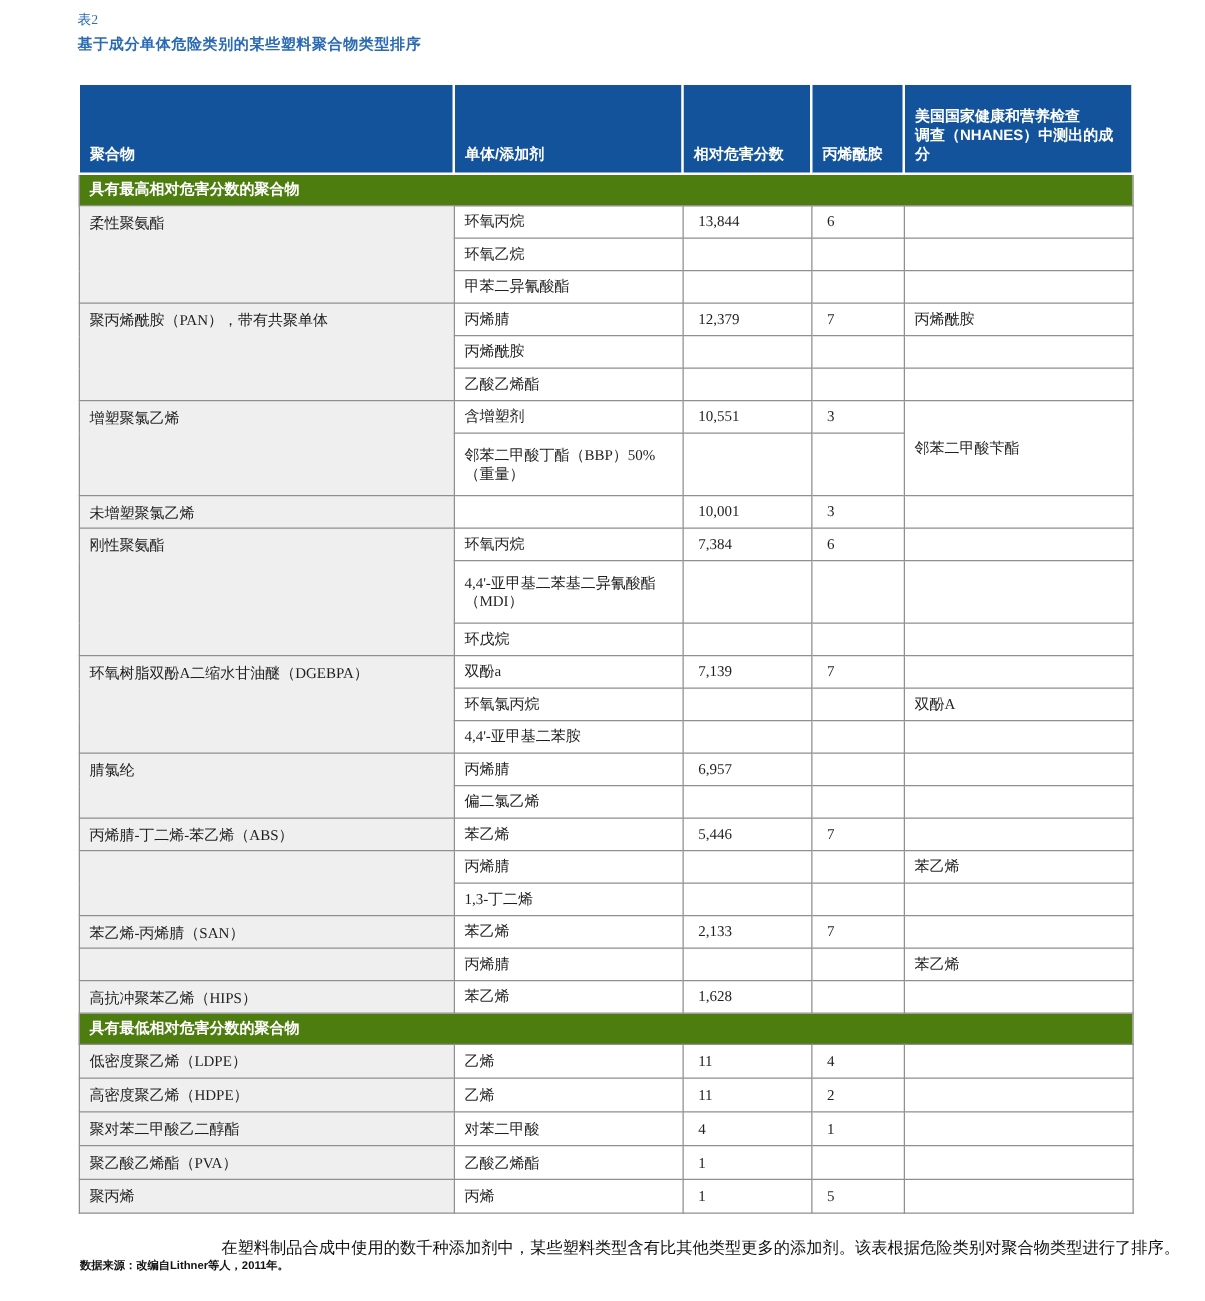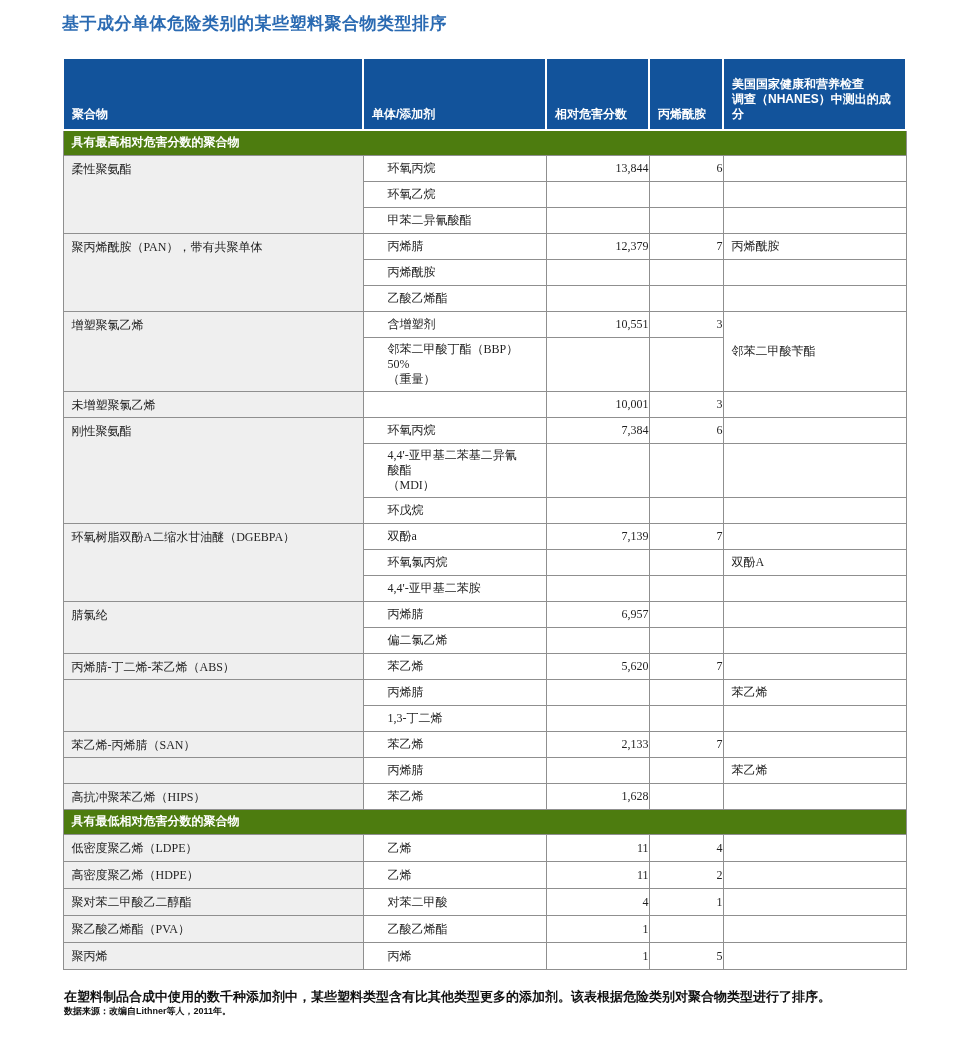--- a/index.html
+++ b/index.html
@@ -9,21 +9,21 @@
     -webkit-font-smoothing:antialiased;
   }
   .page { padding:8px 59px 0 62px; }
 
   .table-label {
     font-family:"Liberation Serif", serif;
     font-size:11px; color:#2e6db4; margin:0;
   }
   .page-title {
     font-family:"Liberation Sans", sans-serif;
-    font-size:17px; font-weight:bold; color:#2a6ab2;
+    font-size:12px; font-weight:bold; color:#2a6ab2;
     margin:4px 0 0 0; letter-spacing:0.5px;
   }
 
   table.hazard {
     border-collapse:collapse; table-layout:fixed;
     width:843px; margin-top:24px;
     font-size:12px; color:#1f1f1f;
   }
   table.hazard th {
     background:#12539b; color:#ffffff; font-weight:bold;
@@ -41,42 +41,43 @@
   }
   table.hazard tbody td {
     border:1px solid #8f8f8f;
     font-family:"Liberation Serif", serif;
     line-height:15px;
   }
   td.poly {
     background:#efefef; vertical-align:top;
     padding:6px 8px 4px 8px;
   }
-  td.mono { padding:4px 24px; vertical-align:middle; white-space:pre-line; }
-  td.score, td.code { text-align:right; vertical-align:middle; padding:4px 0; }
+  td.mono { padding:4px 8px; vertical-align:middle; white-space:pre-line; }
+  td.score, td.code { text-align:left; vertical-align:middle; padding:4px 12px; }
   td.nh { padding:4px 8px; vertical-align:middle; }
   tr.r  { height:26px;margin-left:17px; }
   tr.tall { height:50px; }
   tr.r2 { height:27px; }
 
   .summary {
     margin:18px 0 0 2px; width:880px;
-    font-size:13px; font-weight:bold; color:#111111; line-height:18px;
+    font-size:13px; font-weight:normal; color:#111111; line-height:18px;text-align:right;
   }
   .note  {
     margin:0 0 0 2px; font-size:9px; font-weight:bold; color:#111111;
     line-height:11px;
   }
   .note.first { margin-top:18px; }
   .note + .note { margin-top:6px; }
 </style>
 </head>
 <body>
 
 <div class="page">
+  <p class="table-label">表2</p>
   <h1 class="page-title">基于成分单体危险类别的某些塑料聚合物类型排序</h1>
 
   <table class="hazard">
     <colgroup>
       <col style="width:300px">
         <col style="width:183px">
         <col style="width:103px">
         <col style="width:74px">
         <col style="width:183px">
     </colgroup>
@@ -208,21 +209,21 @@
       <tr class="r">
         <td class="mono">偏二氯乙烯</td>
         <td class="score"></td>
         <td class="code"></td>
         <td class="nh"></td>
       </tr>
 
       <tr class="r">
         <td class="poly">丙烯腈-丁二烯-苯乙烯（ABS）</td>
         <td class="mono">苯乙烯</td>
-        <td class="score">5,620</td>
+        <td class="score">5,446</td>
         <td class="code">7</td>
         <td class="nh"></td>
       </tr>
       <tr class="r">
         <td class="poly" rowspan="2"></td>
         <td class="mono">丙烯腈</td>
         <td class="score"></td>
         <td class="code"></td>
         <td class="nh">苯乙烯</td>
       </tr>

